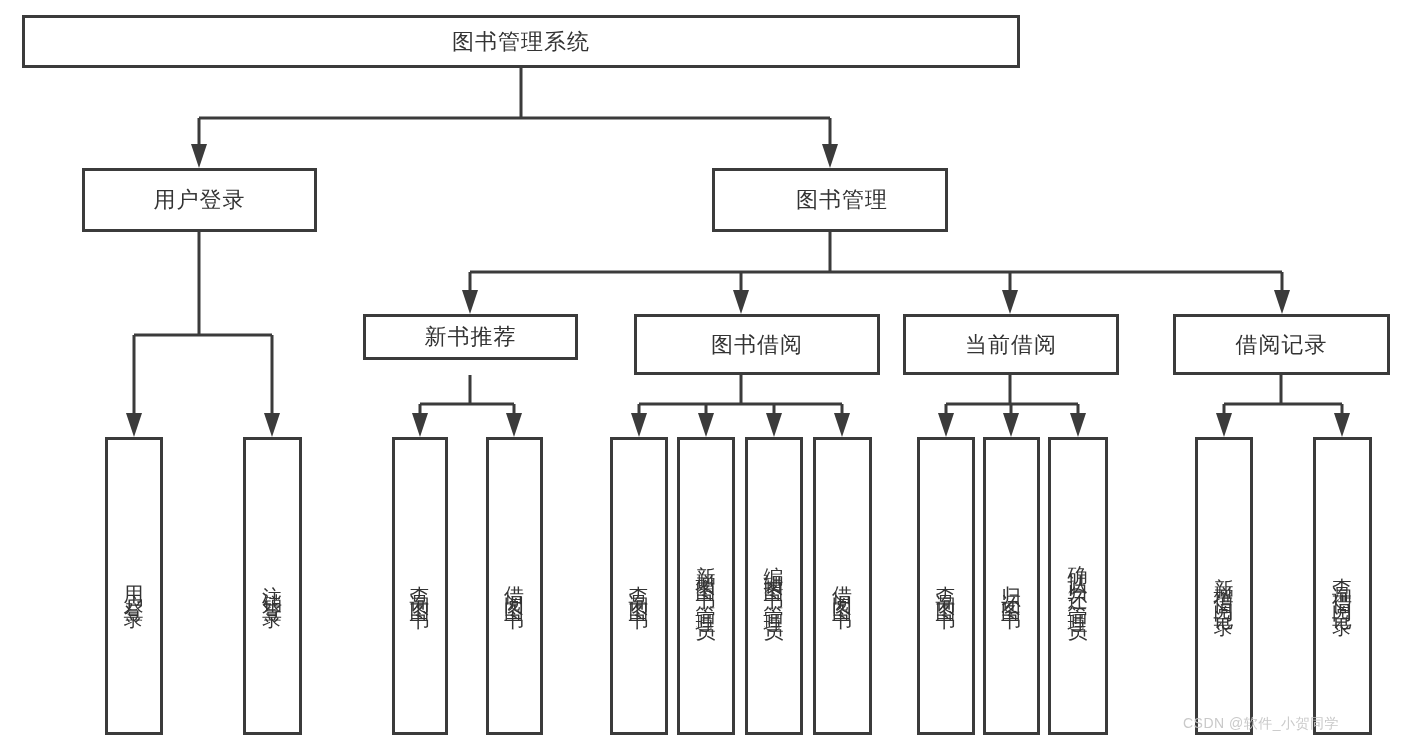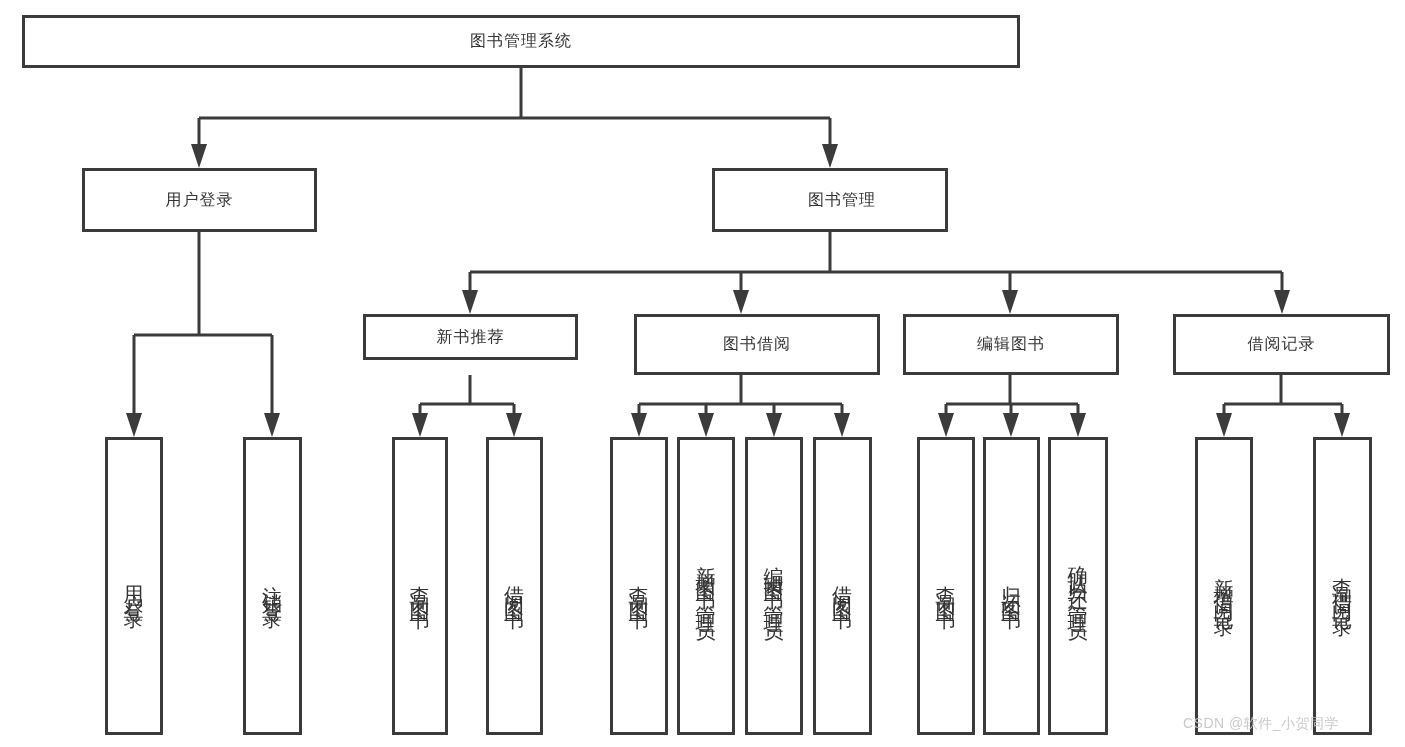--- a/index.html
+++ b/index.html
@@ -21,21 +21,21 @@
     box-sizing: border-box;
     border: 3px solid #3b3b3b;
     background: #ffffff;
     color: #333333;
     display: flex;
     align-items: center;
     justify-content: center;
     z-index: 2;
   }
   .hbox span {
-    font-size: 16px;
+    font-size: 22px;
     letter-spacing: 1px;
     white-space: nowrap;
   }
   .vbox span {
     writing-mode: vertical-rl;
     text-orientation: mixed;
     font-size: 20px;
     letter-spacing: 8px;
     line-height: 1;
     white-space: nowrap;
@@ -101,21 +101,21 @@
     <span>图书管理</span>
   </div>
 
   <div class="box hbox" style="left:363px; top:314px; width:215px; height:46px;">
     <span>新书推荐</span>
   </div>
   <div class="box hbox" style="left:634px; top:314px; width:246px; height:61px;">
     <span>图书借阅</span>
   </div>
   <div class="box hbox" style="left:903px; top:314px; width:216px; height:61px;">
-    <span>编辑图书</span>
+    <span>当前借阅</span>
   </div>
   <div class="box hbox" style="left:1173px; top:314px; width:217px; height:61px;">
     <span>借阅记录</span>
   </div>
 
   <div class="box vbox" style="left:105px; top:437px; width:58px; height:298px;">
     <span>用户登录</span>
   </div>
   <div class="box vbox" style="left:243px; top:437px; width:59px; height:298px;">
     <span>注销登录</span>

